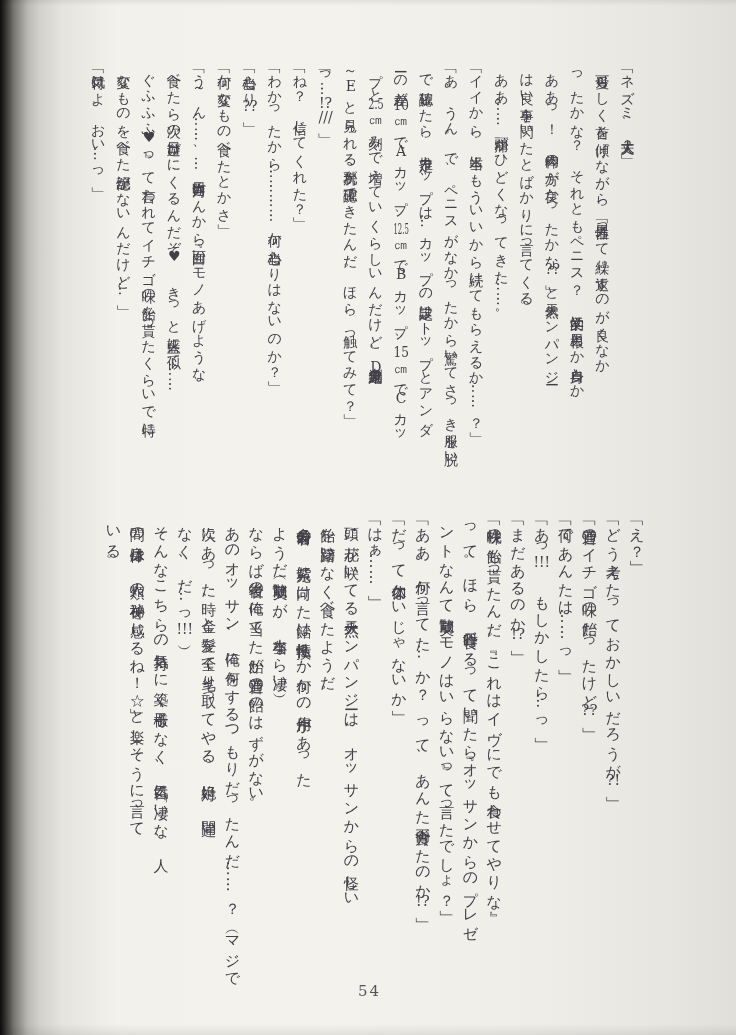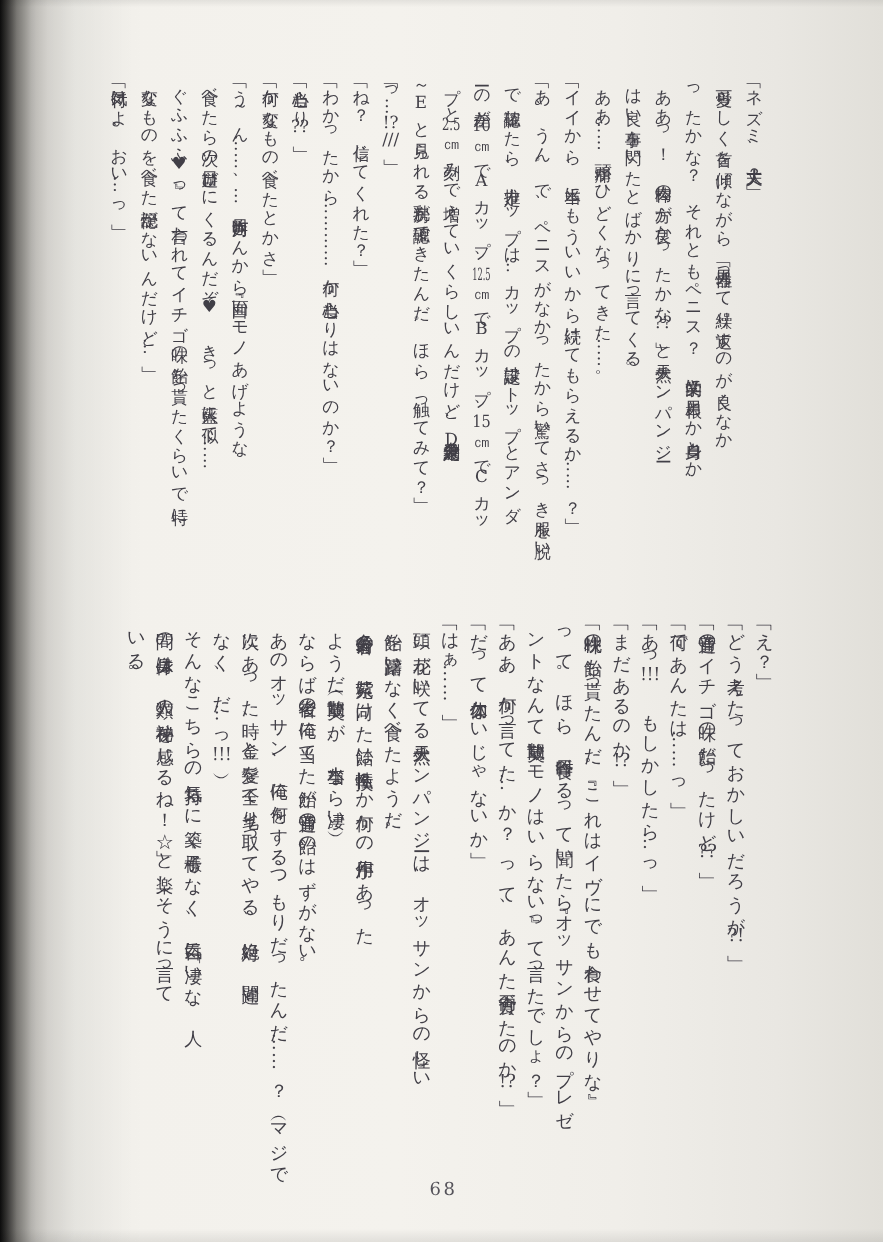--- a/index.html
+++ b/index.html
@@ -125,14 +125,14 @@
 多分前者の、紫苑に向けた飴は性転換？か何かの作用があった
 ようだ（胡散臭いが、本当なら凄い）。
 ならば後者の俺に当てた飴が普通の飴のはずがない。
 あのオッサン、俺に何をするつもりだったんだ……？　（マジで
 次にあった時、金と髪を全て毟り取ってやる、絶対に、間違い
 なく、だ…っ<span class="tcy">!!!</span>）
 そんなこちらの気持ちに築く様子もなく、呑気に「凄いな、人
 間の身体は。人類の神秘を感じるね！☆」と楽しそうに言って
 いる。</div>
 
-  <div class="page-number">68</div>
+  <div class="page-number">54</div>
 </div>
 
 </body></html>

